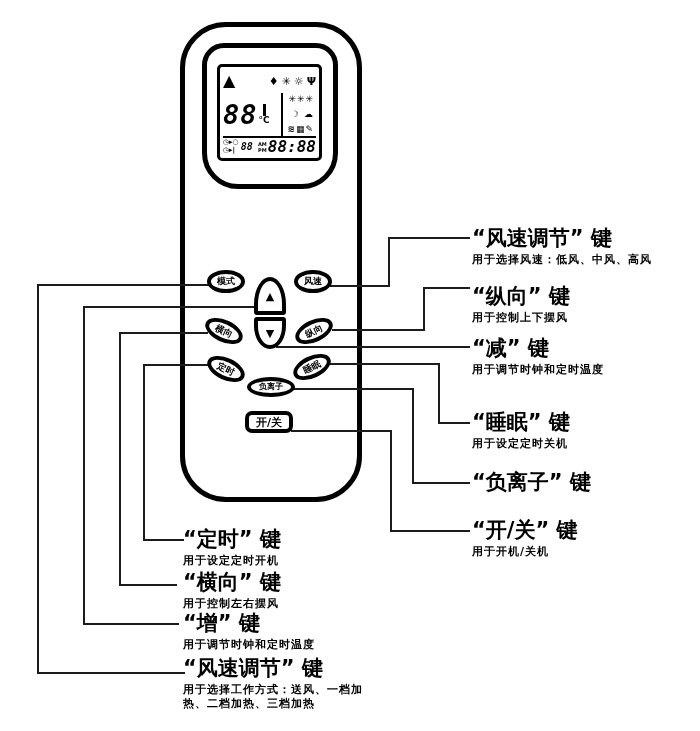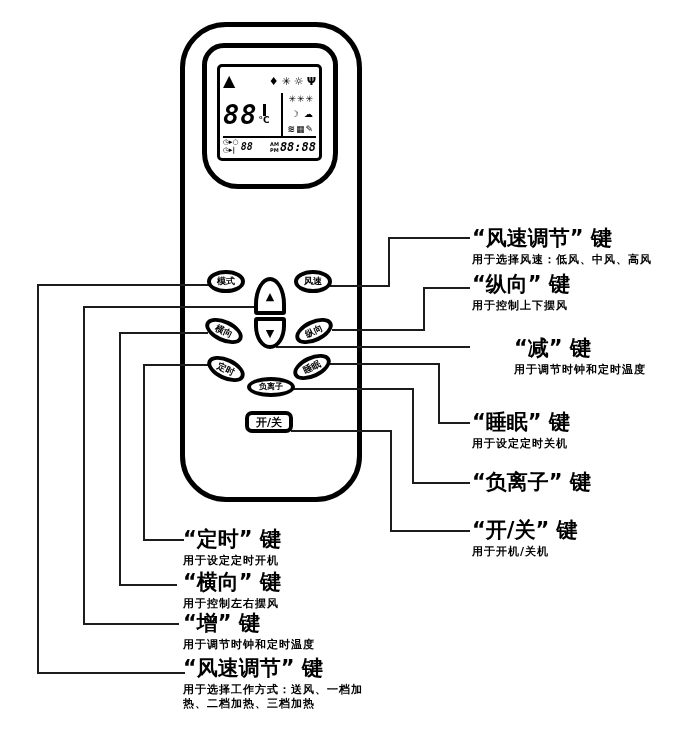--- a/index.html
+++ b/index.html
@@ -46,21 +46,21 @@
   .mode-row { font-size:9px; line-height:1.2; letter-spacing:1px; }
   .lcd-bot { display:flex; align-items:center; justify-content:space-between; flex:1; }
   .timer-zone { display:flex; align-items:center; }
   .clock-col { display:flex; flex-direction:column; font-size:7px; font-weight:bold; line-height:1.1; }
   .timer-digits, .clock-digits {
     font-family:"DejaVu Sans Mono", monospace; font-weight:bold; font-style:italic; line-height:1;
   }
   .timer-digits { font-size:10px; margin-left:2px; }
   .clock-zone { display:flex; align-items:center; }
   .ampm-col { display:flex; flex-direction:column; font-size:5px; font-weight:bold; line-height:1.2; }
-  .clock-digits { font-size:12px; margin-left:1px; }
+  .clock-digits { font-size:16px; margin-left:1px; }
   
   .btn {
     position:absolute; background:#fff; border:4px solid #000; border-radius:50%;
     display:flex; align-items:center; justify-content:center;
     font-size:9px; font-weight:bold; z-index:3; line-height:1; white-space:nowrap;
   }
   .btn-mode  { left:207px; top:270px; width:38px; height:23px; }
   .btn-fan   { left:294px; top:270px; width:38px; height:23px; }
   .btn-up    { left:254px; top:277px; width:32px; height:38px;
                border-radius:16px 16px 3px 3px / 27px 27px 3px 3px; font-size:11px; }
@@ -70,21 +70,21 @@
   .btn-vert  { left:294px; top:320px; width:40px; height:22px; transform:rotate(-25deg); }
   .btn-timer { left:206px; top:358px; width:40px; height:22px; transform:rotate(25deg); }
   .btn-sleep { left:292px; top:356px; width:40px; height:22px; transform:rotate(-25deg); }
   .btn-anion { left:247px; top:377px; width:48px; height:20px; font-size:8px; }
   .btn-power { left:245px; top:411px; width:48px; height:22px; border-radius:7px; font-size:11px; }
   
   .label { position:absolute; z-index:2; }
   .label .t { font-size:21px; font-weight:bold; line-height:1.15; white-space:nowrap; }
   .label .d { font-size:11px; font-weight:bold; letter-spacing:1px; margin-top:3px; line-height:1.3; }
   .col-right .label { left:472px; }
-  .rl0 { top:226px; } .rl1 { top:272px; } .rl2 { top:336px;margin-left:42px; }
+  .rl0 { top:226px; } .rl1 { top:284px; } .rl2 { top:336px; }
   .rl3 { top:410px; } .rl4 { top:470px; } .rl5 { top:518px; }
   .col-left .label { left:183px; }
   .ll0 { top:527px; } .ll1 { top:570px; } .ll2 { top:611px; } .ll3 { top:656px; }
   .ll3 .d { width:196px; }
   .label .d.nowrap { white-space:nowrap; }
 </style>
 </head>
 <body>
 
 <div id="canvas">

